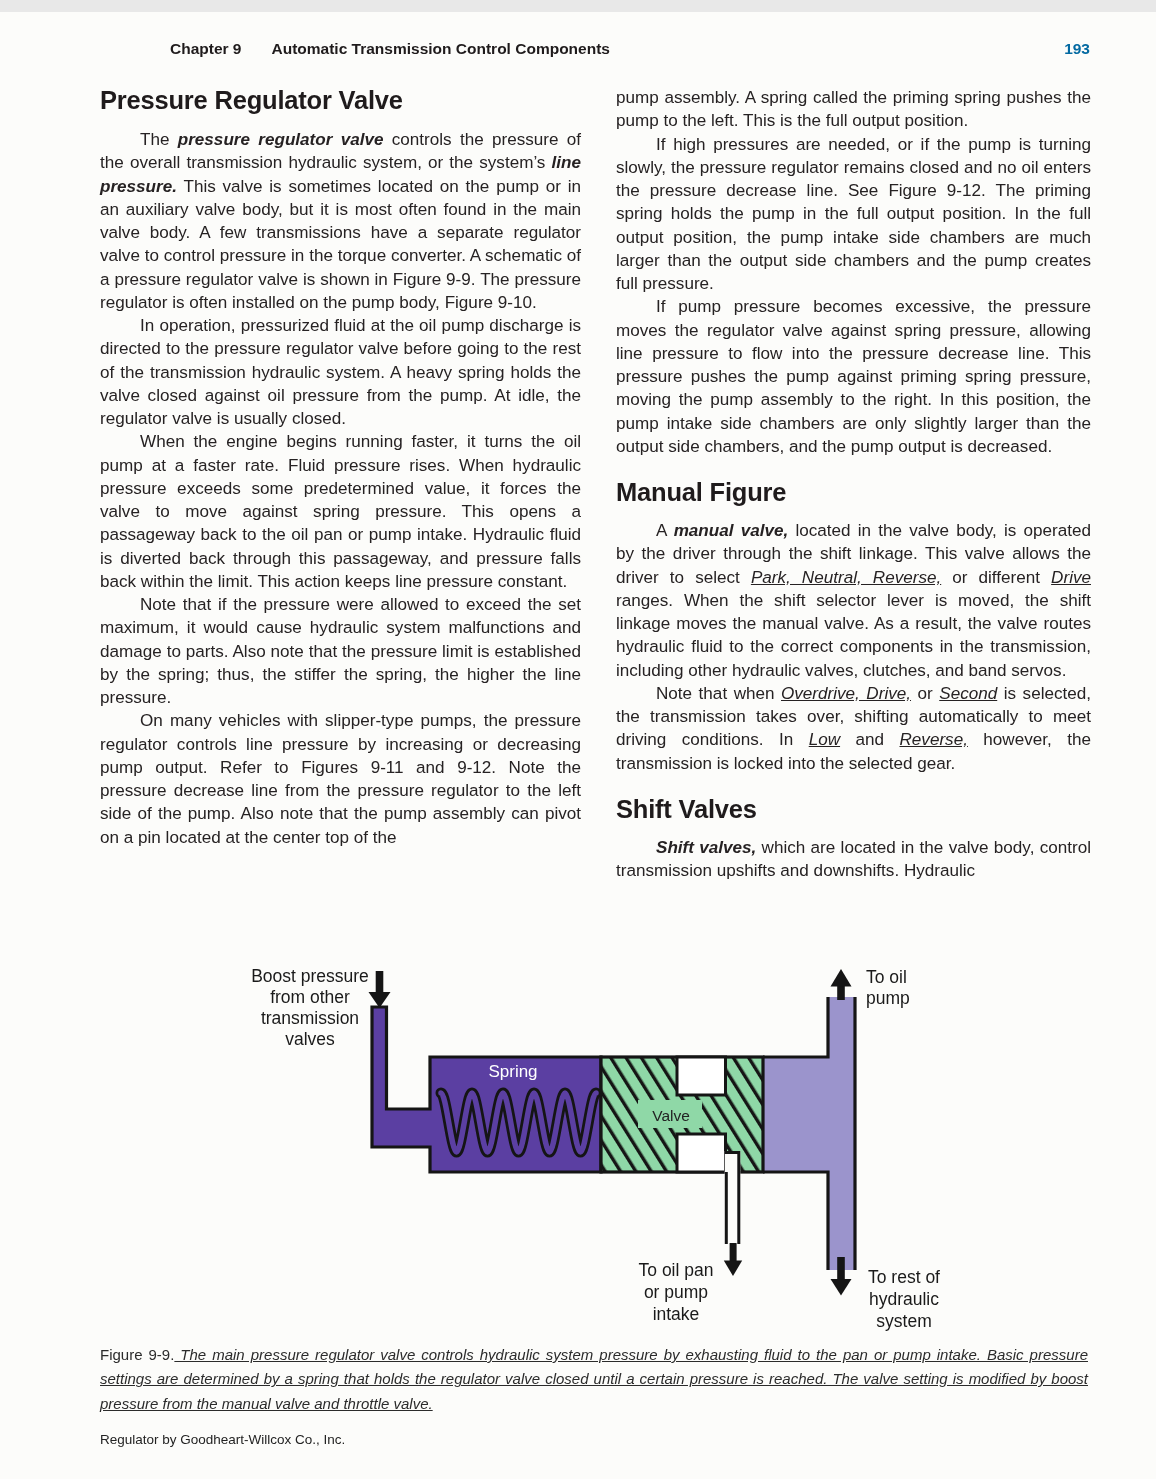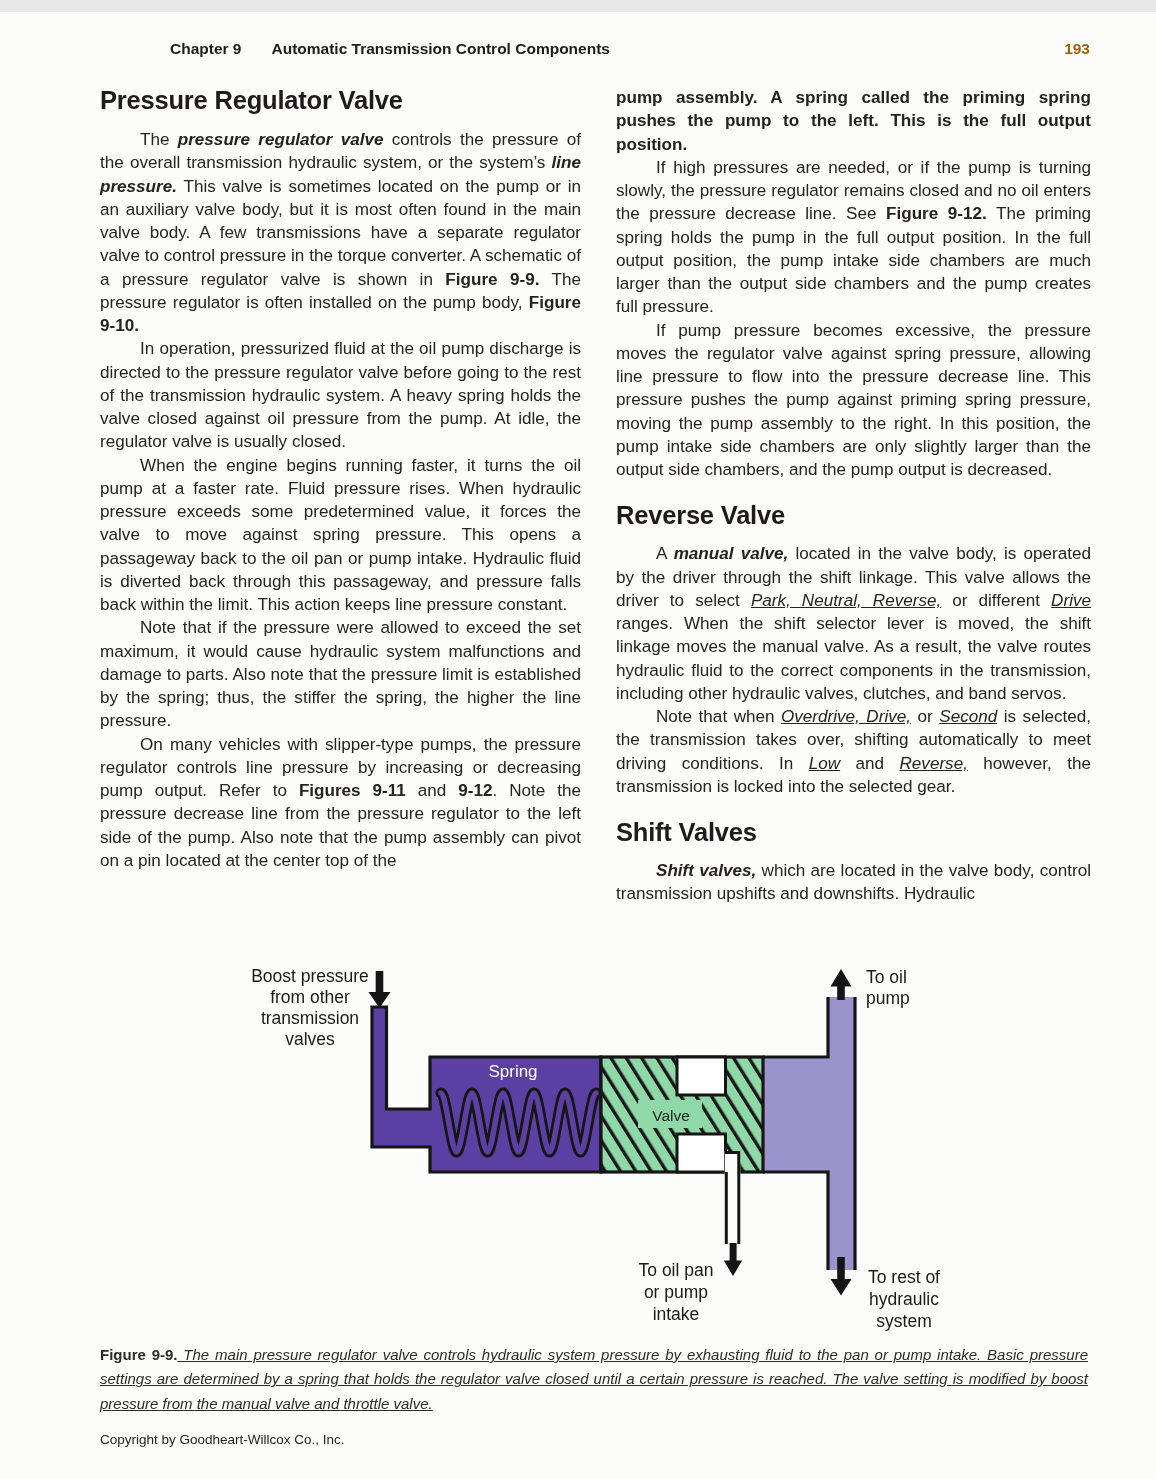--- a/index.html
+++ b/index.html
@@ -12,36 +12,36 @@
     overflow:hidden;
     margin:12px auto;
   }
   .pagehead{
     position:absolute;left:170px;top:28px;
     font-size:15.5px;font-weight:bold;color:#1f1b1c;
     display:flex;gap:30px;white-space:nowrap;
   }
   .pagenum{
     position:absolute;right:66px;top:28px;
-    font-size:15.5px;font-weight:bold;color:#a16207;
+    font-size:15.5px;font-weight:bold;color:#0369a1;
   }
   .col{position:absolute;top:74px;}
   .col-left{left:100px;width:481px;}
   .col-right{left:616px;width:475px;}
   h1,h2{
     font-size:25.5px;font-weight:bold;color:#1f1b1c;
     letter-spacing:-0.2px;margin:0 0 13px 0;
   }
   h2{margin:20px 0 12px 0;}
   .para{
     font-size:17.1px;line-height:23.25px;
     text-align:justify;text-indent:40px;margin:0;
   }
-  .para.noindent{text-indent:0;font-weight:bold;}
-  .seg-b{font-weight:bold;}
+  .para.noindent{text-indent:0;}
+  .seg-b{font-weight:normal;}
   .seg-i{font-style:italic;text-decoration:underline;}
   .seg-bi{font-weight:bold;font-style:italic;}
   .figure-svg{position:absolute;left:0;top:930px;}
   .figure-svg text{
     font-family:"Liberation Sans", sans-serif;
     font-size:17.5px;fill:#1a1a1a;
   }
   .figure-svg text.lbl-spring{fill:#ffffff;font-size:17px;}
   .figure-svg text.lbl-valve{fill:#232323;font-size:15.5px;}
   .caption{
@@ -74,21 +74,21 @@
         <p class="para"><span>When the engine begins running faster, it turns the oil pump at a faster rate. Fluid pressure rises. When hydraulic pressure exceeds some predetermined value, it forces the valve to move against spring pressure. This opens a passageway back to the oil pan or pump intake. Hydraulic fluid is diverted back through this passageway, and pressure falls back within the limit. This action keeps line pressure constant.</span></p>
         <p class="para"><span>Note that if the pressure were allowed to exceed the set maximum, it would cause hydraulic system malfunctions and damage to parts. Also note that the pressure limit is established by the spring; thus, the stiffer the spring, the higher the line pressure.</span></p>
         <p class="para"><span>On many vehicles with slipper-type pumps, the pressure regulator controls line pressure by increasing or decreasing pump output. Refer to </span><span class="seg-b">Figures 9-11</span><span> and </span><span class="seg-b">9-12</span><span>. Note the pressure decrease line from the pressure regulator to the left side of the pump. Also note that the pump assembly can pivot on a pin located at the center top of the</span></p>
       </div>
   </div>
 
   <div class="col col-right" id="right-col">
       <p class="para noindent"><span>pump assembly. A spring called the priming spring pushes the pump to the left. This is the full output position.</span></p>
       <p class="para"><span>If high pressures are needed, or if the pump is turning slowly, the pressure regulator remains closed and no oil enters the pressure decrease line. See </span><span class="seg-b">Figure 9-12.</span><span> The priming spring holds the pump in the full output position. In the full output position, the pump intake side chambers are much larger than the output side chambers and the pump creates full pressure.</span></p>
       <p class="para"><span>If pump pressure becomes excessive, the pressure moves the regulator valve against spring pressure, allowing line pressure to flow into the pressure decrease line. This pressure pushes the pump against priming spring pressure, moving the pump assembly to the right. In this position, the pump intake side chambers are only slightly larger than the output side chambers, and the pump output is decreased.</span></p>
-      <h2>Reverse Valve</h2>
+      <h2>Manual Figure</h2>
       <p class="para"><span>A </span><span class="seg-bi">manual valve,</span><span> located in the valve body, is operated by the driver through the shift linkage. This valve allows the driver to select </span><span class="seg-i">Park, Neutral, Reverse,</span><span> or different </span><span class="seg-i">Drive</span><span> ranges. When the shift selector lever is moved, the shift linkage moves the manual valve. As a result, the valve routes hydraulic fluid to the correct components in the transmission, including other hydraulic valves, clutches, and band servos.</span></p>
       <p class="para"><span>Note that when </span><span class="seg-i">Overdrive, Drive,</span><span> or </span><span class="seg-i">Second</span><span> is selected, the transmission takes over, shifting automatically to meet driving conditions. In </span><span class="seg-i">Low</span><span> and </span><span class="seg-i">Reverse,</span><span> however, the transmission is locked into the selected gear.</span></p>
       <h2>Shift Valves</h2>
       <p class="para"><span class="seg-bi">Shift valves,</span><span> which are located in the valve body, control transmission upshifts and downshifts. Hydraulic</span></p>
     </div>
 
   <svg class="figure-svg" width="1156" height="400" viewBox="0 0 1156 400">
     <defs>
       <pattern id="hatch" patternUnits="userSpaceOnUse" width="13" height="13" patternTransform="rotate(-32)">
         <rect x="0" y="0" width="3.4" height="13" fill="#151515"></rect>
@@ -153,15 +153,15 @@
     </g>
     <g text-anchor="middle">
       <text x="904" y="341">To rest of</text>
       <text x="904" y="363">hydraulic</text>
       <text x="904" y="385">system</text>
     </g>
   </svg>
 
   <div class="caption" id="caption"><span class="seg-b">Figure 9-9.</span><span class="seg-i"> The main pressure regulator valve controls hydraulic system pressure by exhausting fluid to the pan or pump intake. Basic pressure settings are determined by a spring that holds the regulator valve closed until a certain pressure is reached. The valve setting is modified by boost pressure from the manual valve and throttle valve.</span></div>
 
-  <div class="copyright">Copyright by Goodheart-Willcox Co., Inc.</div>
+  <div class="copyright">Regulator by Goodheart-Willcox Co., Inc.</div>
 
 </div>
 
 </body></html>

